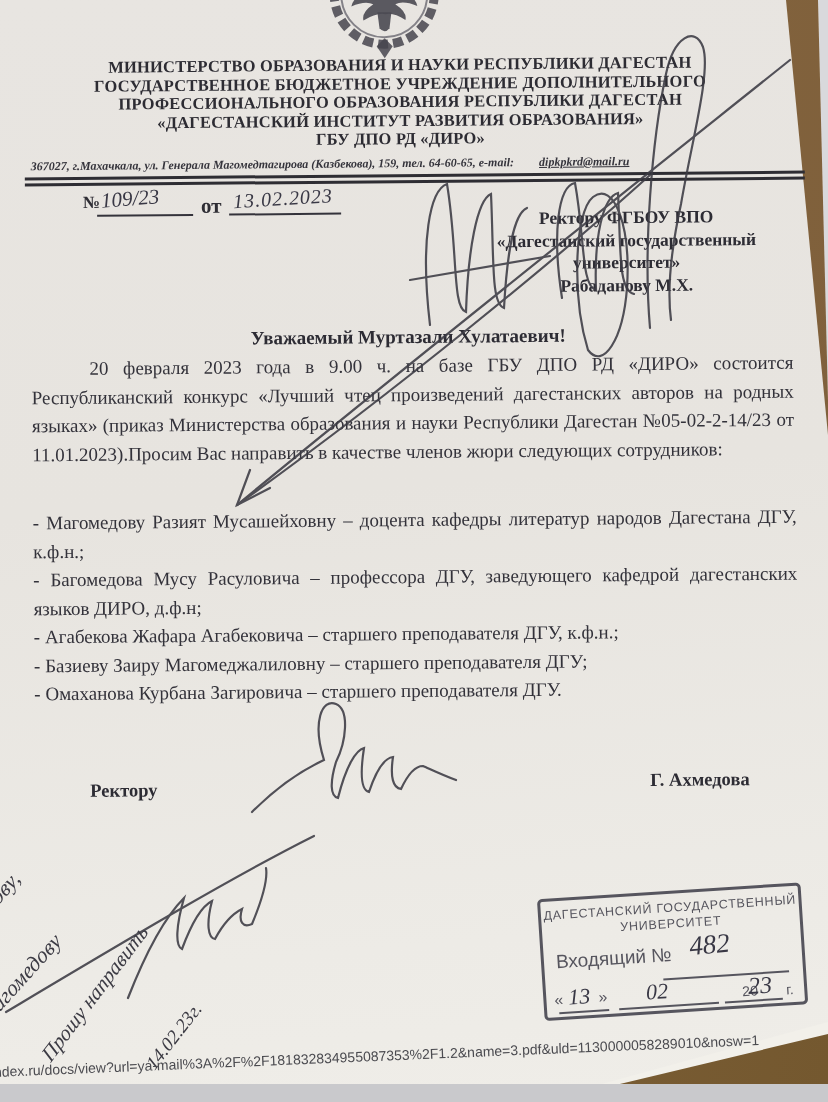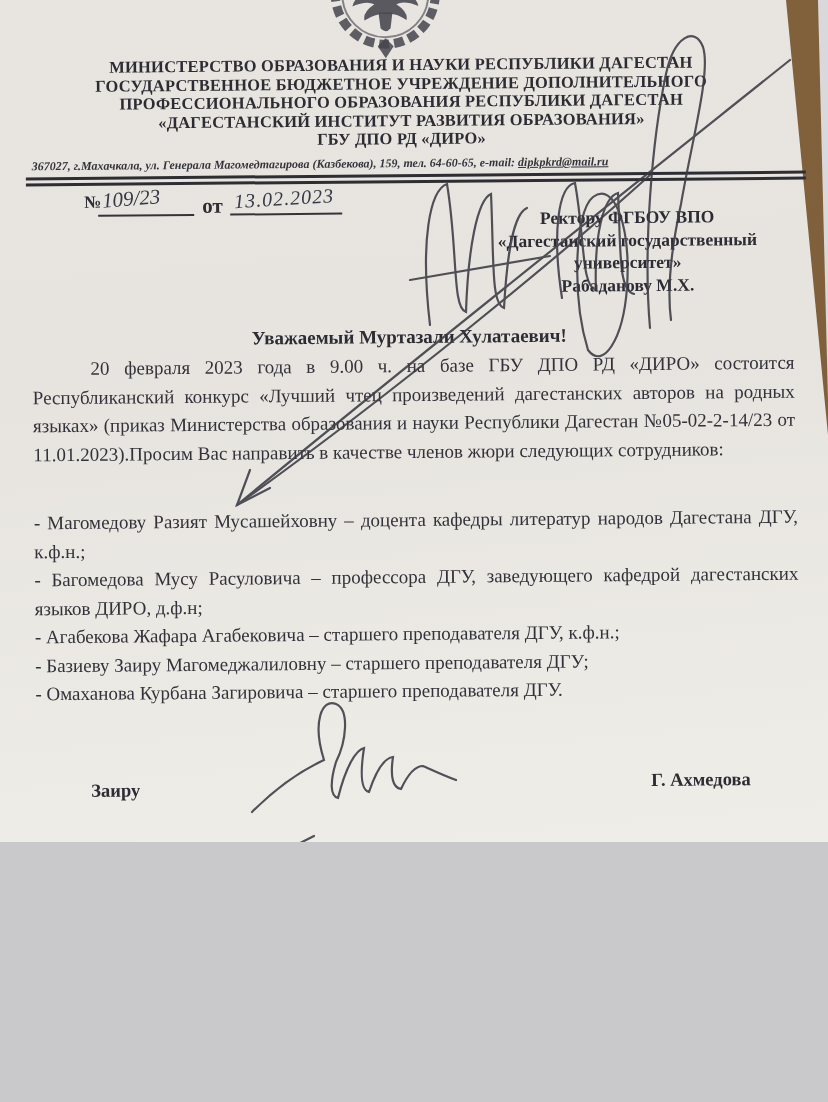--- a/index.html
+++ b/index.html
@@ -1,36 +1,36 @@
 <!DOCTYPE html>
 <html><head>
 <meta charset="utf-8">
 <style>
   html,body{margin:0;padding:0;background:#c9c9cc;}
   #photo{
-    position:relative;width:828px;height:842px;overflow:hidden;
+    position:relative;width:828px;height:1084px;overflow:hidden;
     background:linear-gradient(175deg,#e8e5e1 0%,#e7e4df 45%,#edebe6 85%,#efEDe8 100%);
     font-family:"Liberation Serif", serif;color:#34333b;
   }
   
   .edge-light{position:absolute;inset:0;background:#d9d9dc;
     clip-path:polygon(818px 0px,828px 0px,828px 400px);}
   .wood-top{position:absolute;inset:0;background:linear-gradient(100deg,#8a6a44,#7e5f3a);
     clip-path:polygon(786px 0px,818px 0px,828px 400px,828px 435px);}
   .paper-edge-bottom{position:absolute;inset:0;background:#f2f0ea;
     clip-path:polygon(536px 1102px,828px 1022px,828px 1036px,545px 1102px);}
   .wood-bottom{position:absolute;inset:0;background:linear-gradient(100deg,#87683f,#74582f);
     clip-path:polygon(545px 1102px,828px 1034px,828px 1102px);}
   
   .doc{position:absolute;inset:0;transform:rotate(-0.5deg);}
   .org-lines{position:absolute;left:34px;top:56px;width:740px;text-align:center;
     font-weight:bold;font-size:16.5px;line-height:18.5px;color:#2d2c33;letter-spacing:.2px;}
   .addr{position:absolute;left:34px;top:156px;width:700px;font-style:italic;font-weight:bold;
     font-size:12px;color:#35343c;white-space:nowrap;}
-  .addr .email{text-decoration:underline;}
+  .addr .email{text-decoration:underline;margin-left:22px;}
   .rule{position:absolute;left:28px;width:780px;background:#2e2d33;height:3px;}
   .rule.r1{top:174px;} .rule.r2{top:179.5px;}
   .refline{position:absolute;left:86px;top:190px;font-weight:bold;font-size:17px;color:#2f2e35;}
   .hand{font-style:italic;color:#393845;font-family:"Liberation Serif",serif;}
   .ref-num{position:absolute;left:104px;top:184px;font-size:21px;transform:rotate(-4deg);}
   .ref-ot{position:absolute;left:204px;top:192px;font-weight:bold;font-size:21px;color:#2f2e35;}
   .ref-date{position:absolute;left:236px;top:186px;font-size:20px;transform:rotate(-3deg);letter-spacing:1px;}
   .uline{position:absolute;height:2px;background:#34333b;}
   .recipient{position:absolute;left:478px;top:208px;width:302px;text-align:center;
     font-weight:bold;font-size:17.5px;line-height:22.5px;color:#2d2c34;}
@@ -128,21 +128,21 @@
     <div class="body-par">20 февраля 2023 года в 9.00 ч. на базе ГБУ ДПО РД «ДИРО» состоится Республиканский конкурс «Лучший чтец произведений дагестанских авторов на родных языках» (приказ Министерства образования и науки Республики Дагестан №05-02-2-14/23 от 11.01.2023).Просим Вас направить  в качестве членов жюри следующих сотрудников:</div>
 
     <div class="jury">
       <div>- Магомедову Разият Мусашейховну – доцента кафедры литератур народов  Дагестана ДГУ, к.ф.н.;</div>
       <div>- Багомедова Мусу Расуловича – профессора ДГУ, заведующего кафедрой дагестанских языков ДИРО, д.ф.н;</div>
       <div>- Агабекова Жафара Агабековича – старшего преподавателя ДГУ, к.ф.н.;</div>
       <div>- Базиеву Заиру Магомеджалиловну – старшего преподавателя ДГУ;</div>
       <div>- Омаханова Курбана Загировича – старшего преподавателя ДГУ.</div>
     </div>
 
-    <div class="sig-pos">Заиру</div>
+    <div class="sig-pos">Ректору</div>
     <div class="sig-name">Г. Ахмедова</div>
 
     <div class="stamp">
       <div class="st-org st-o1">ДАГЕСТАНСКИЙ ГОСУДАРСТВЕННЫЙ</div>
       <div class="st-org st-o2">УНИВЕРСИТЕТ</div>
       <div class="st-in">Входящий №</div>
       <div class="hand st-482">482</div>
       <div class="uline st-u1"></div>
       <div class="st-q1">«</div>
       <div class="hand st-13">13</div>

